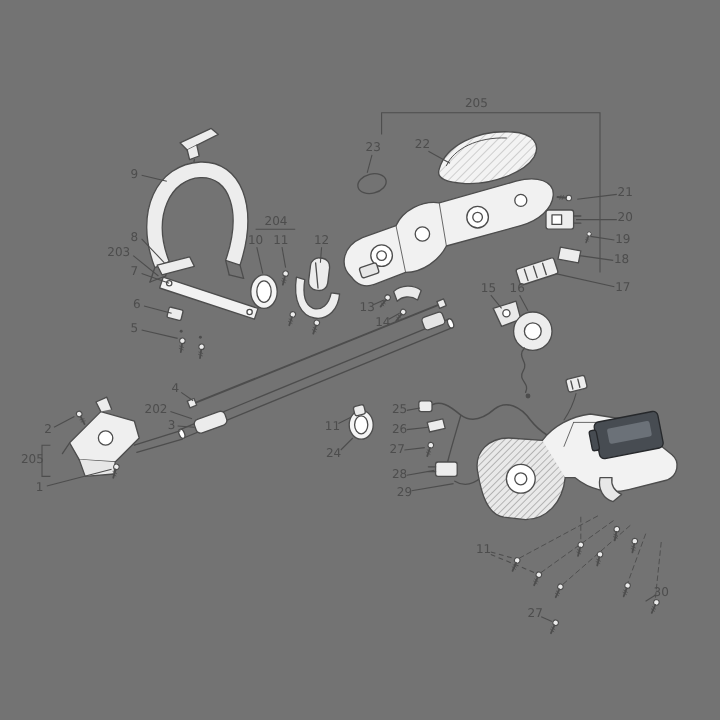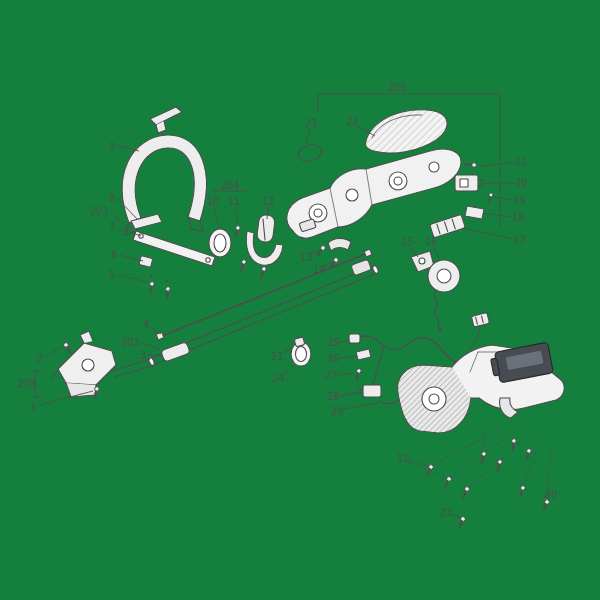--- a/index.html
+++ b/index.html
@@ -1,16 +1,16 @@
 <!DOCTYPE html>
 <html><head>
 <meta charset="utf-8">
 <style>
   html,body{margin:0;padding:0;background:#ffffff;}
-  .stage{width:600px;height:600px;background:#15803d;position:relative;overflow:hidden;
+  .stage{width:600px;height:600px;background:#737373;position:relative;overflow:hidden;
          font-family:"DejaVu Sans",sans-serif;}
   svg{display:block;}
   #label-layer text{
     font-family:"DejaVu Sans",sans-serif;
     font-size:10px;
     fill:#4d4d4d;
     text-anchor:middle;
     dominant-baseline:central;
   }
 </style>

